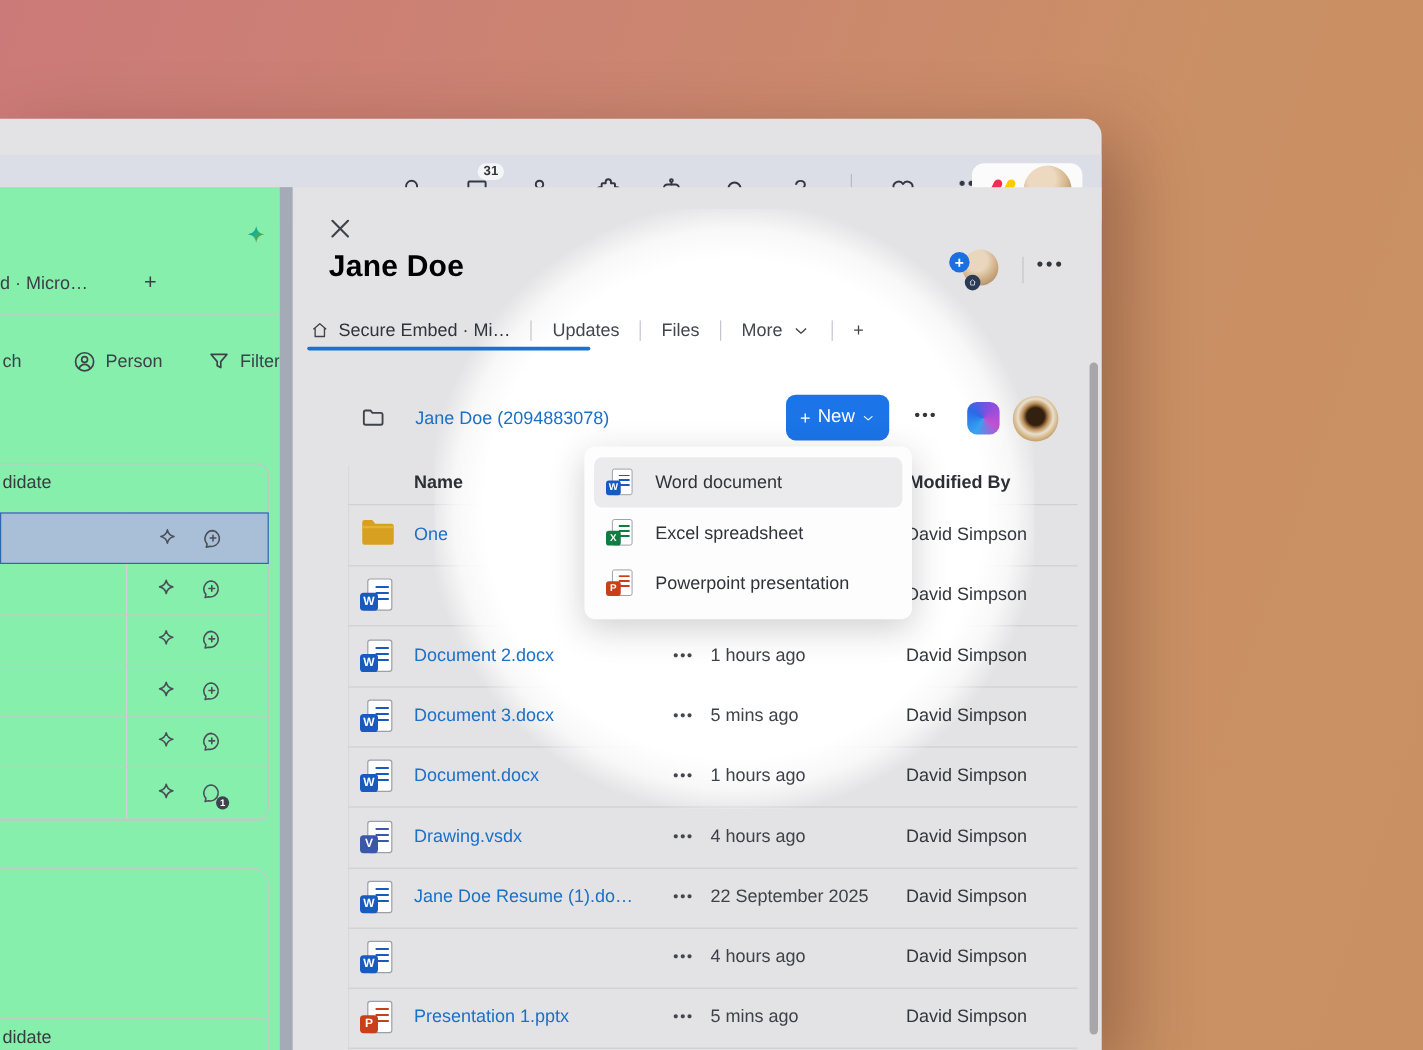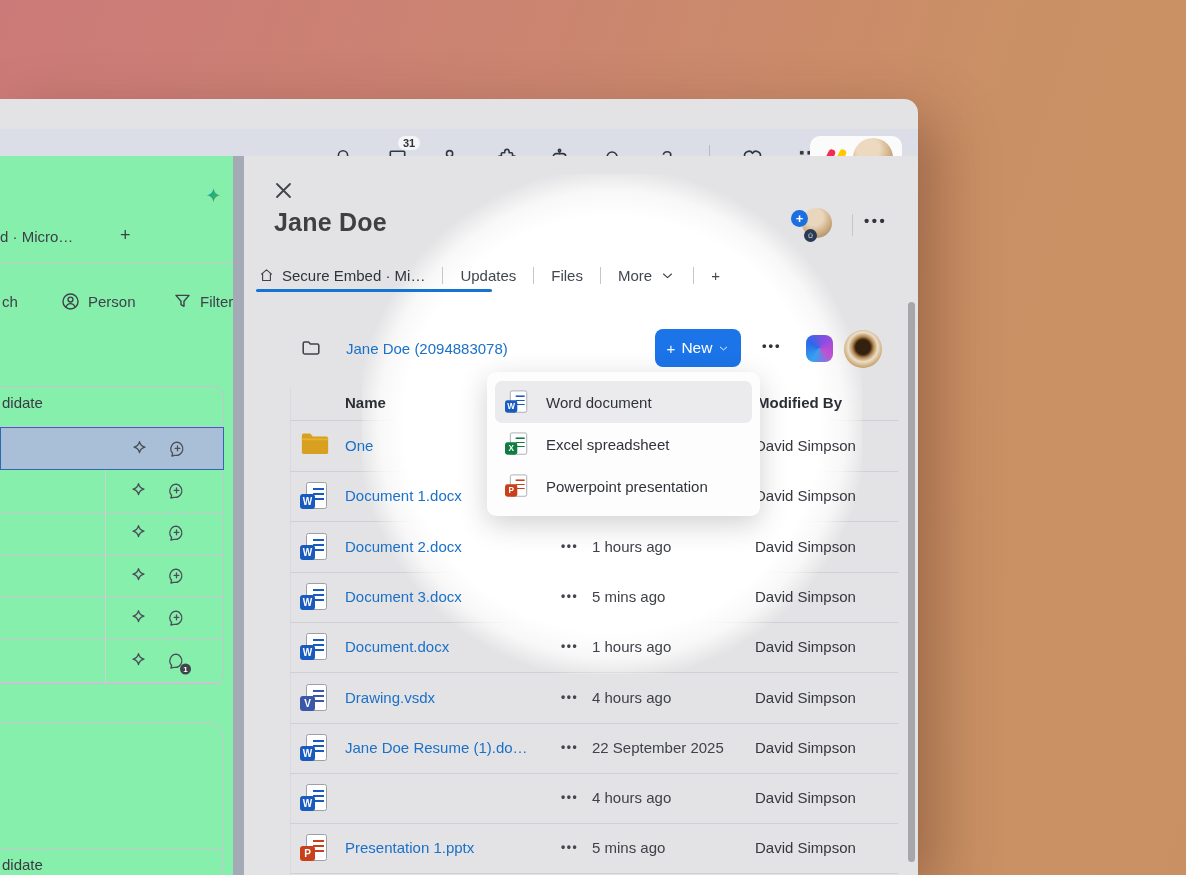--- a/index.html
+++ b/index.html
@@ -58,21 +58,21 @@
            background:#3f434d;color:#fff;font-size:8px;font-weight:700;display:flex;align-items:center;justify-content:center;}
   .group2-box{position:absolute;left:-24px;top:567px;width:246px;height:170px;
               border:1.5px solid #c6c8cd;border-radius:14px;}
   .grp2-line{position:absolute;left:0;top:692px;width:222px;height:1px;background:#c6c8cd;}
   .group2-hdr{position:absolute;left:2px;top:700px;font-size:15px;color:#383c42;}
   
   .spotlight{position:absolute;left:118px;top:18px;width:500px;height:500px;z-index:2;pointer-events:none;
              background:radial-gradient(circle,#ffffff 0 59%,rgba(255,255,255,.75) 66%,rgba(255,255,255,0) 72.5%);}
   .mp-close{position:absolute;left:31px;top:26px;width:17px;height:17px;z-index:3;}
   .mp-close svg{stroke:#3f434b;stroke-width:1.8;stroke-linecap:round;}
-  .mp-title{position:absolute;left:30px;top:52px;font-size:25px;font-weight:700;color:#404040;z-index:3;letter-spacing:.2px;}
+  .mp-title{position:absolute;left:30px;top:52px;font-size:25px;font-weight:700;color:#000000;z-index:3;letter-spacing:.2px;}
   .hdr-avatar{position:absolute;left:558px;top:52px;width:30px;height:30px;border-radius:50%;z-index:3;
               background:radial-gradient(circle at 40% 30%,#e9d6bd 0 32%,#cfae83 60%,#8e7758 100%);}
   .plus-badge{position:absolute;left:-11px;top:2px;width:17px;height:17px;border-radius:50%;background:#1b6fe0;
               color:#fff;font-size:13px;font-weight:700;display:flex;align-items:center;justify-content:center;}
   .mini-home{position:absolute;left:2px;bottom:-4px;width:13px;height:13px;border-radius:50%;background:#2b3a55;
              display:flex;align-items:center;justify-content:center;}
   .mini-home svg{width:7px;height:7px;stroke:#fff;fill:none;stroke-width:2;}
   .hdr-div{position:absolute;left:608px;top:58px;width:1px;height:22px;background:#c4c6cc;z-index:3;}
   .mp-more{position:absolute;left:620px;top:56px;font-size:15px;letter-spacing:2.5px;color:#33363d;font-weight:700;z-index:3;}
   .tabs{position:absolute;left:12px;top:102px;height:34px;display:flex;align-items:center;z-index:3;}
@@ -389,21 +389,20 @@
             <span class="fby">David Simpson</span>
           </div>
           <div class="file-row" style="top: 50.3px;">
             <div class="ficon">
               <div class="doc-icon" style="--lc: #185abd;">
                 <div class="page"></div>
                 <div class="lines"></div>
                 <div class="db" style="background:#185abd">W</div>
               </div>
             </div>
-            <span class="fname">Document 1.docx</span>
             <span class="fby">David Simpson</span>
           </div>
           <div class="file-row" style="top: 100.6px;">
             <div class="ficon">
               <div class="doc-icon" style="--lc: #185abd;">
                 <div class="page"></div>
                 <div class="lines"></div>
                 <div class="db" style="background:#185abd">W</div>
               </div>
             </div>

